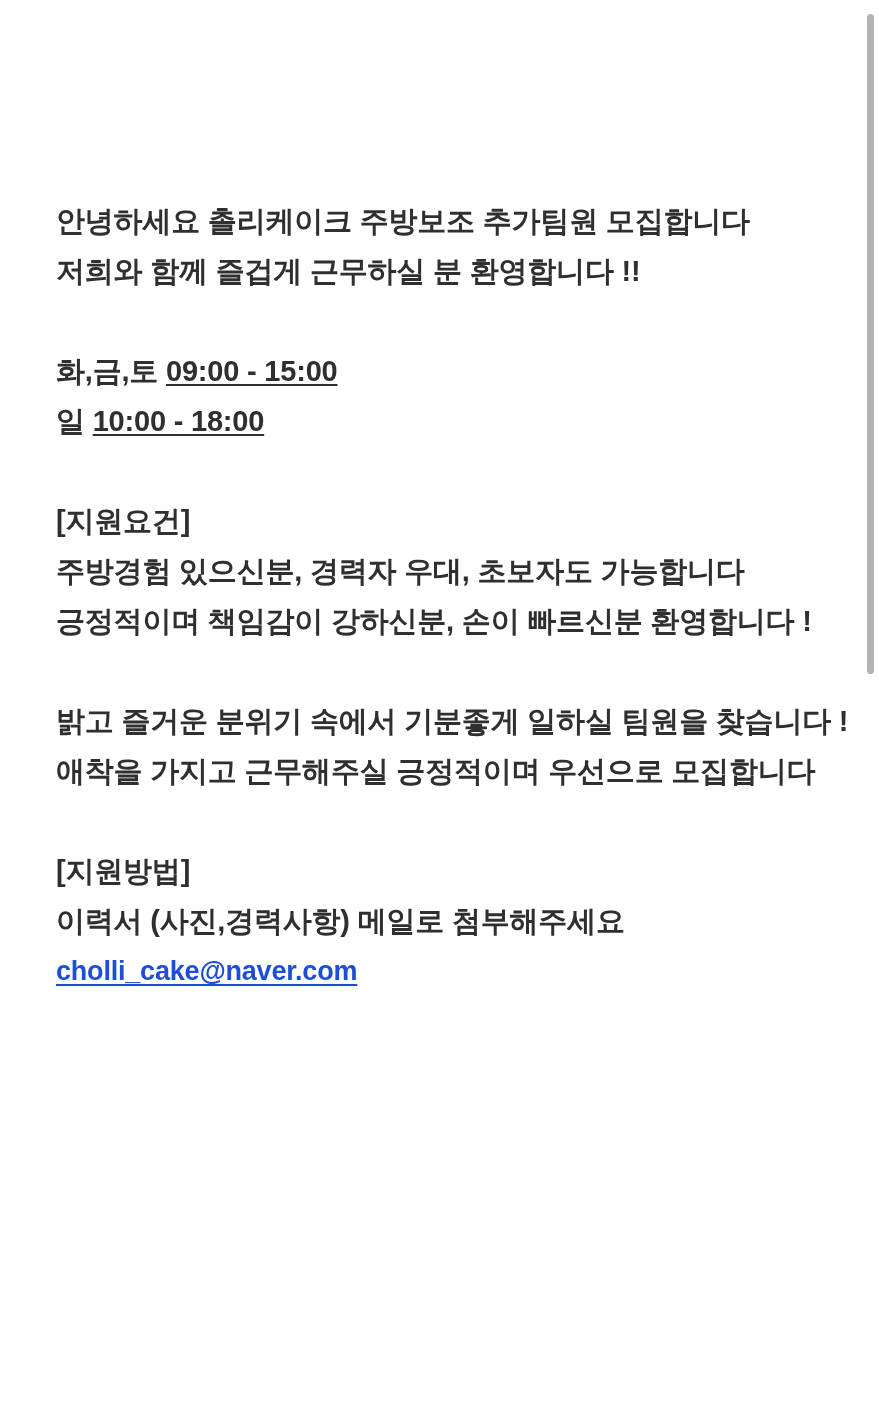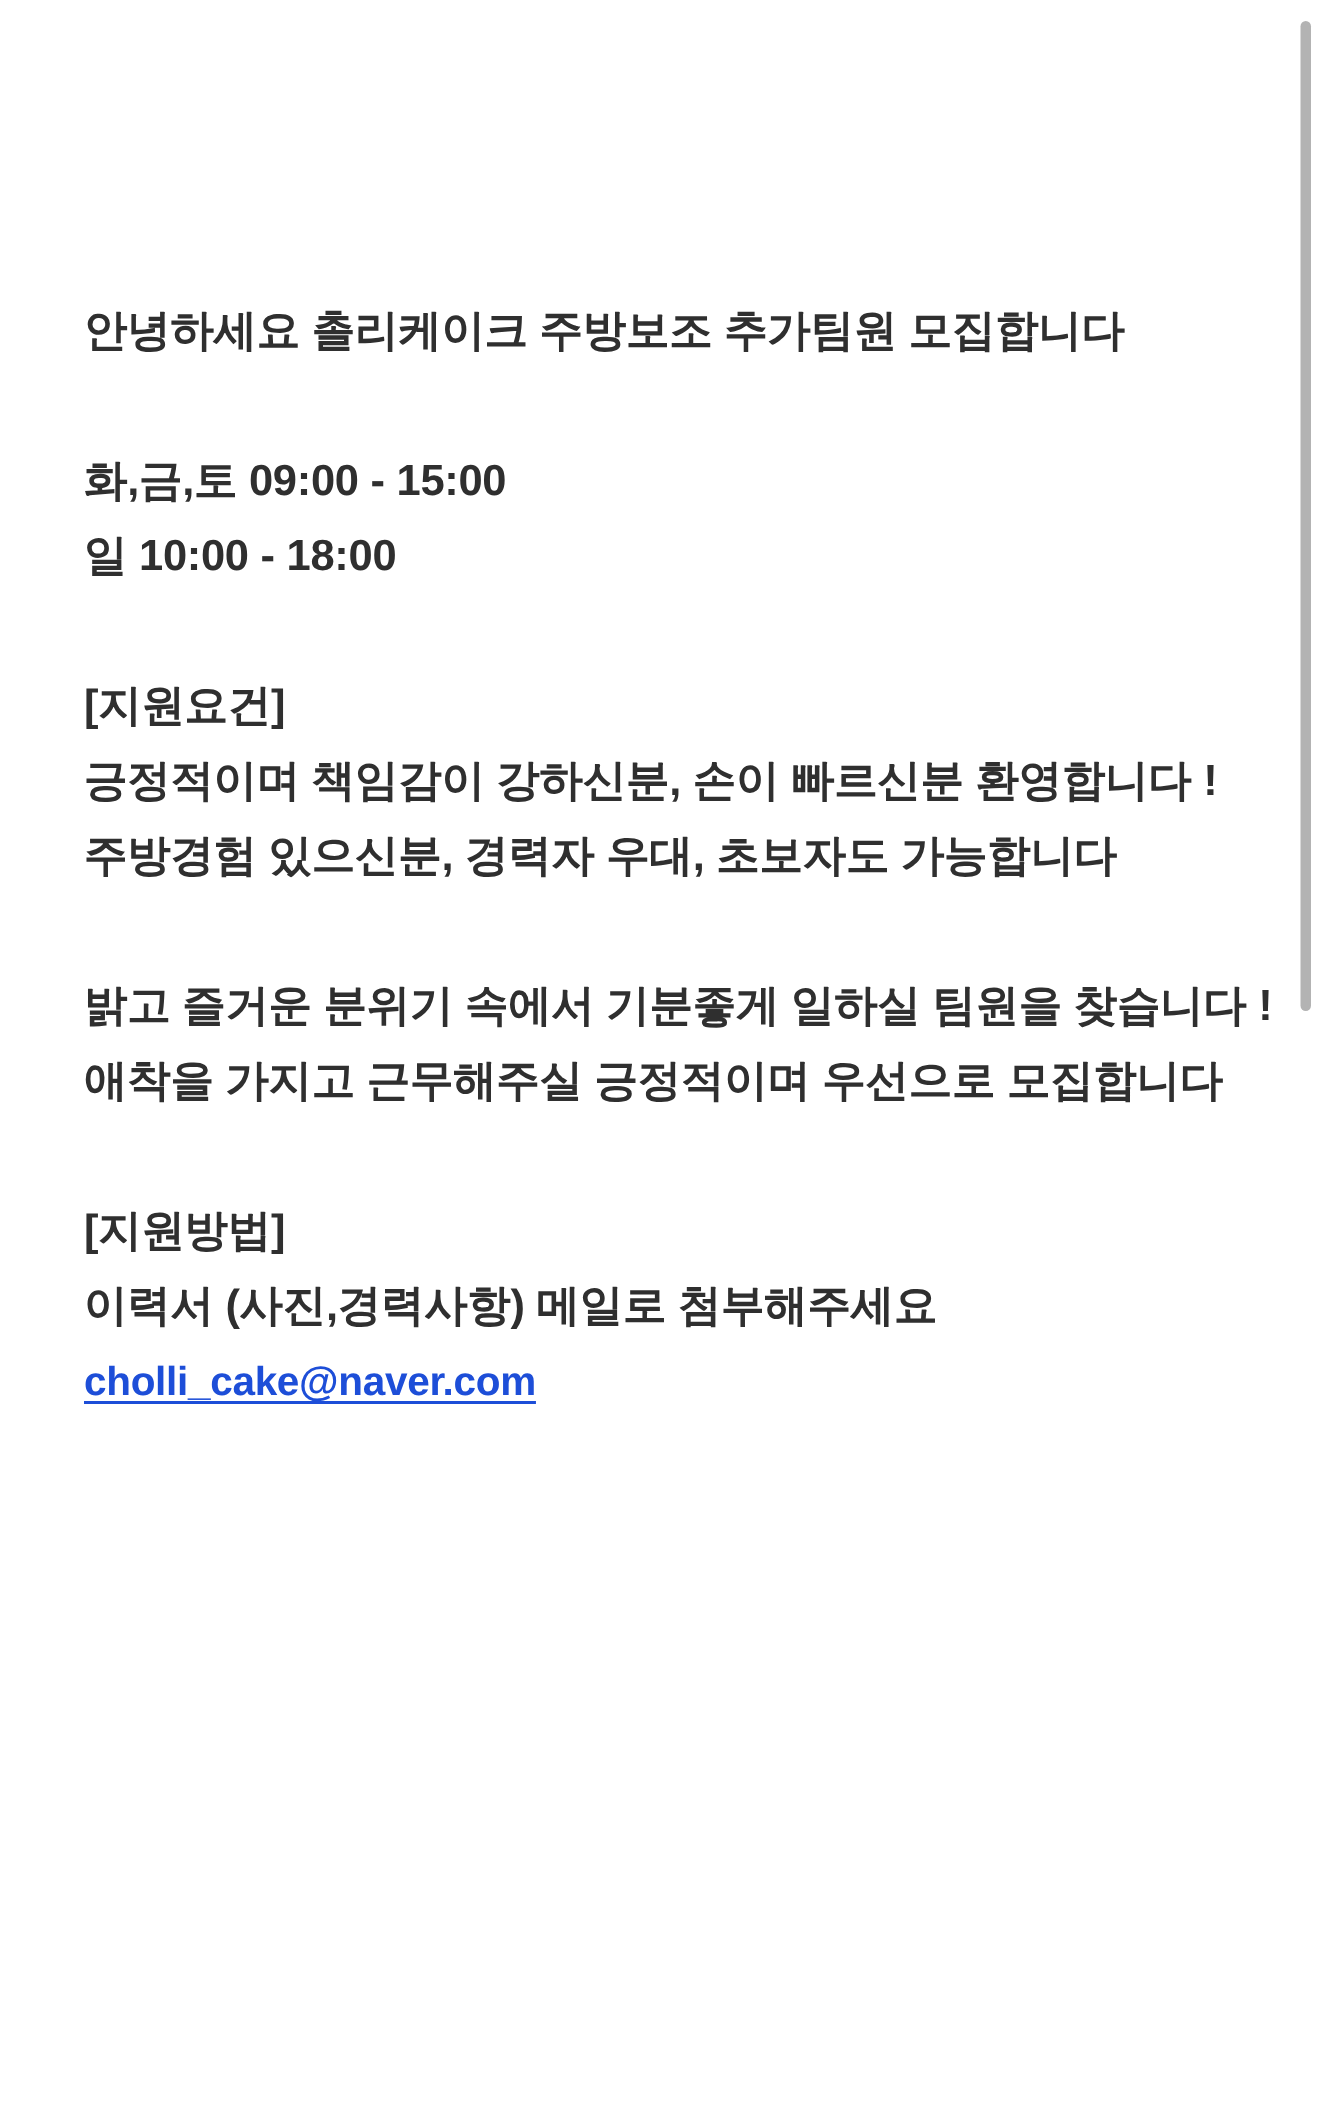--- a/index.html
+++ b/index.html
@@ -29,20 +29,21 @@
     line-height: 50px;
     color: #2f2f2f;
     font-weight: 700;
     white-space: pre;
     letter-spacing: -0.2px;
   }
   .blank {
     height: 50px;
   }
   .line .u {
+    text-decoration: underline;
     text-decoration-thickness: 2px;
     text-underline-offset: 3px;
     margin-top: 36px;
   }
   .email-line {
     font-size: 27px;
     line-height: 50px;
     font-weight: 700;
     letter-spacing: -0.2px;
   }
@@ -73,32 +74,33 @@
   }
 </style>
 </head>
 <body>
 
 <div class="page">
 
   <div class="content">
 
     <div class="line">안녕하세요 촐리케이크 주방보조 추가팀원 모집합니다</div>
+    <div class="line">저희와 함께 즐겁게 근무하실 분 환영합니다 !!</div>
     <div class="line blank"></div>
 
 
     <div class="line"><span>화,금,토 </span><span class="u">09:00 - 15:00</span></div>
 
     <div class="line"><span>일 </span><span class="u">10:00 - 18:00</span></div>
 
     <div class="line blank"></div>
 
     <div class="line">[지원요건]</div>
+    <div class="line">주방경험 있으신분, 경력자 우대, 초보자도 가능합니다</div>
     <div class="line">긍정적이며 책임감이 강하신분, 손이 빠르신분 환영합니다 !</div>
-    <div class="line">주방경험 있으신분, 경력자 우대, 초보자도 가능합니다</div>
     <div class="line blank"></div>
 
     <div class="line">밝고 즐거운 분위기 속에서 기분좋게 일하실 팀원을 찾습니다 !</div>
     <div class="line">애착을 가지고 근무해주실 긍정적이며 우선으로 모집합니다</div>
     <div class="line blank"></div>
 
     <div class="line">[지원방법]</div>
     <div class="line">이력서 (사진,경력사항) 메일로 첨부해주세요</div>
 
     <div class="email-line"><span class="email-link">cholli_cake@naver.com</span></div>

